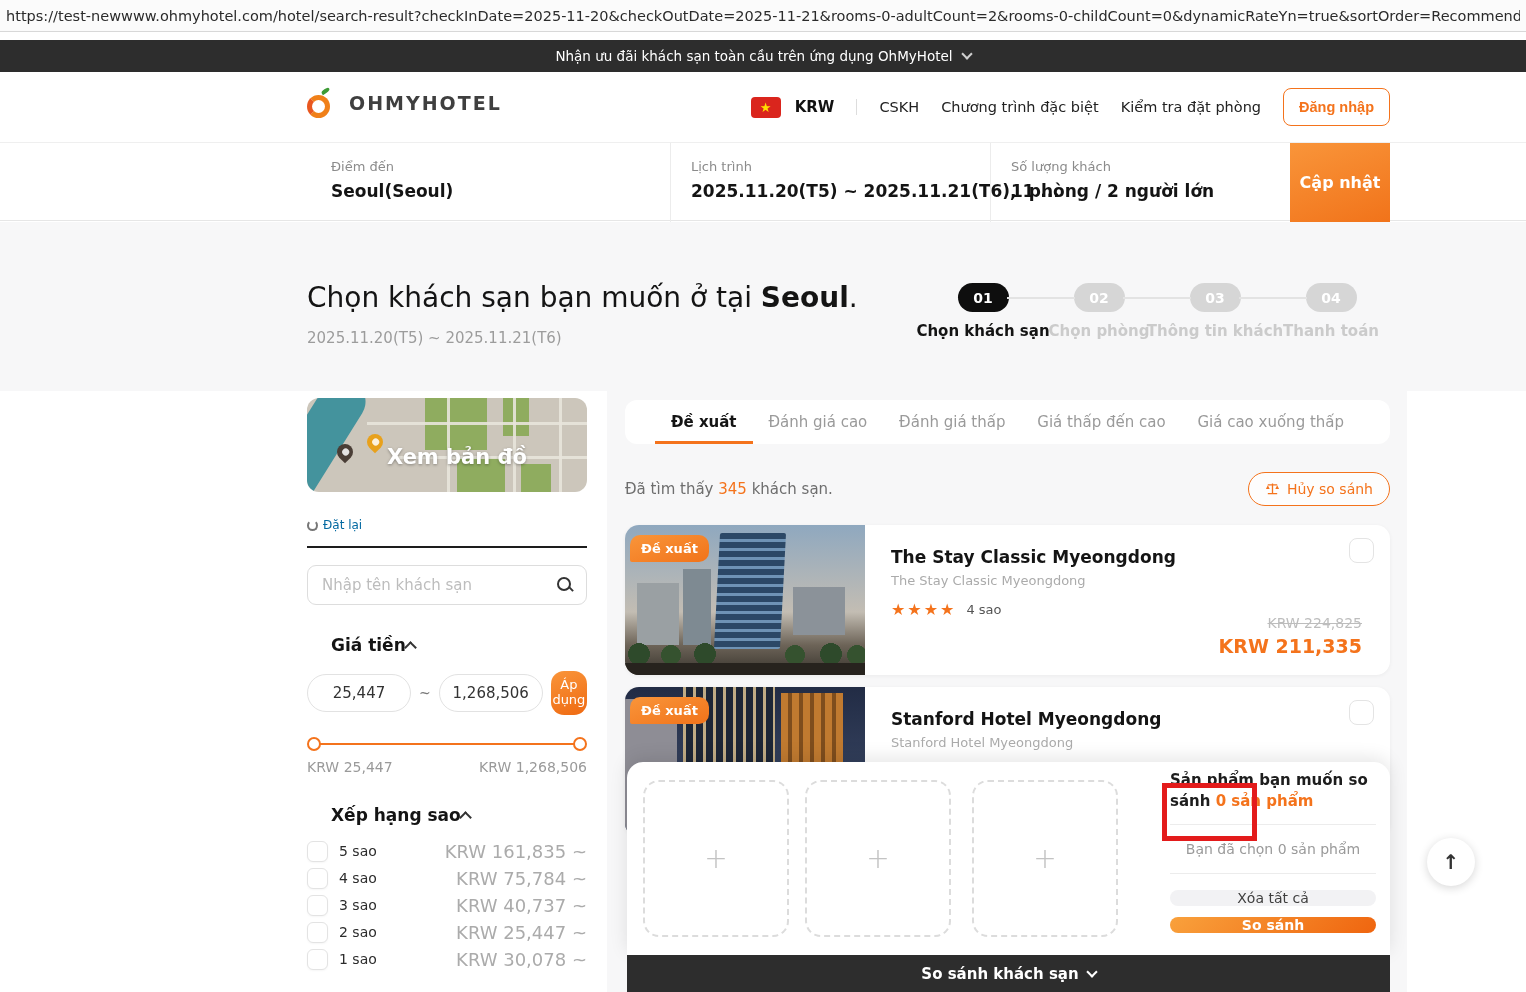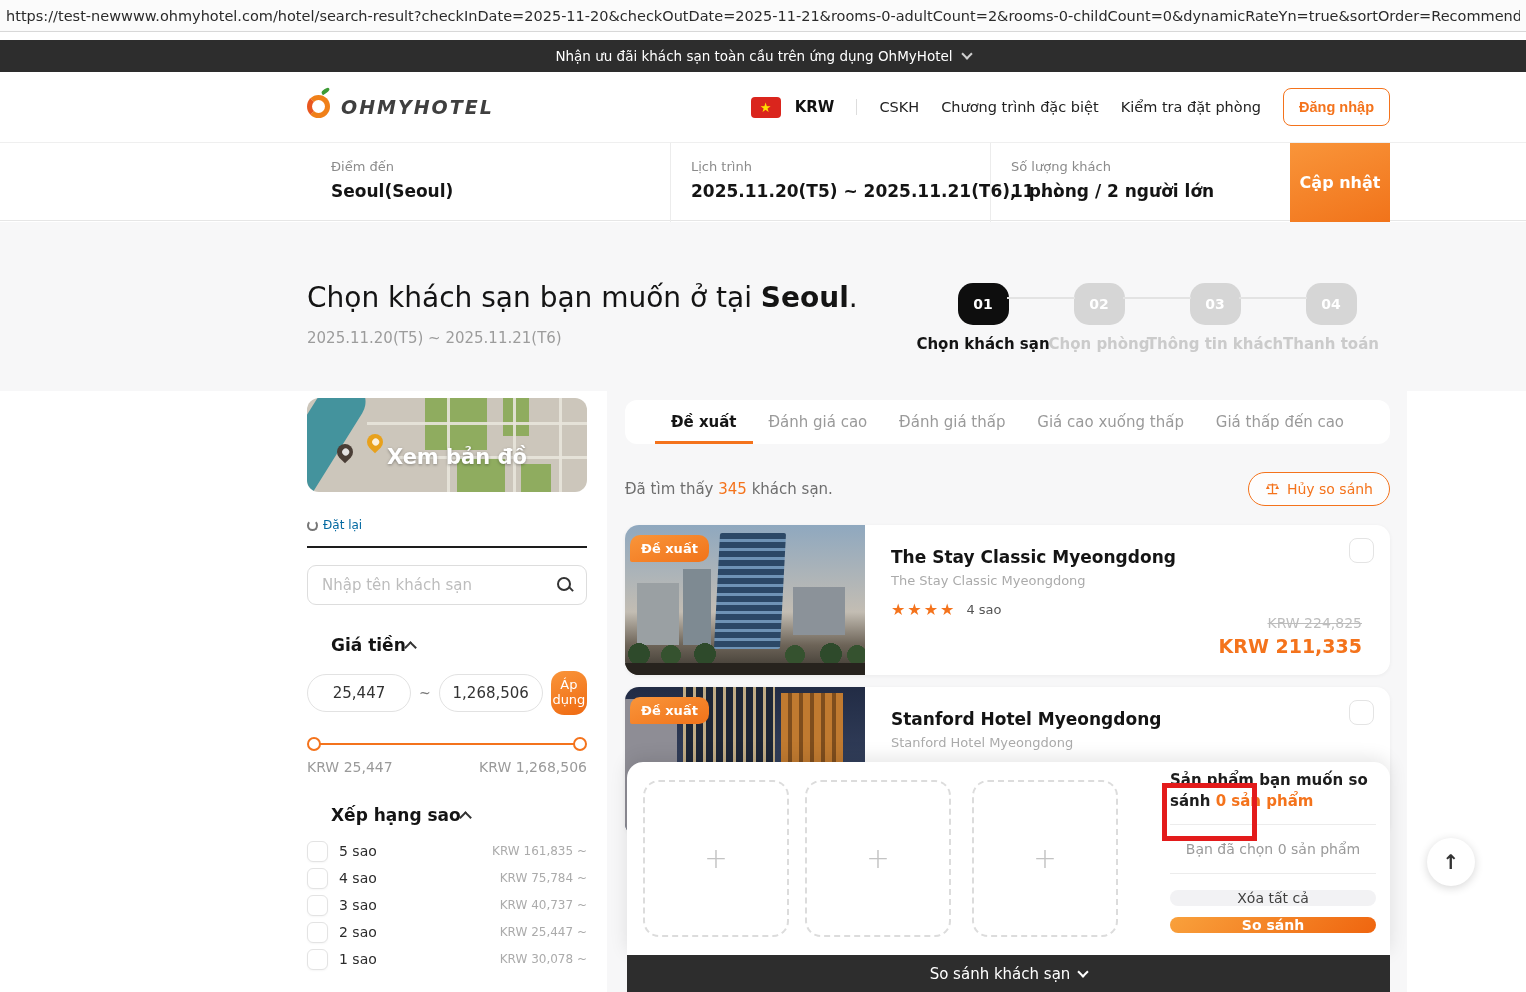--- a/index.html
+++ b/index.html
@@ -11,21 +11,21 @@
   .url-bar { position:absolute; left:0; top:0; width:1526px; height:32px; background:#fbfbfb; border-bottom:1px solid #d8d8d8; display:flex; align-items:center; padding:0 6px; }
   .url-text { font-size:14.5px; color:#2b2b2b; white-space:nowrap; overflow:hidden; }
 
   
   .promo { position:absolute; left:0; top:40px; width:1526px; height:32px; background:#2d2d2d; display:flex; align-items:center; justify-content:center; gap:10px; }
   .promo-text { color:#fff; font-size:13.5px; }
   .chev { display:inline-block; width:8px; height:8px; border-right:2px solid #cfcfcf; border-bottom:2px solid #cfcfcf; transform:rotate(45deg); margin-top:-4px; }
 
   
   .header { position:absolute; left:0; top:72px; width:1526px; height:70px; background:#fff; }
-  .logo { position:absolute; left:307px; top:20px; display:flex; align-items:flex-end; gap:8px; cursor:pointer;font-style:italic; }
+  .logo { position:absolute; left:307px; top:20px; display:flex; align-items:flex-start; gap:16px; cursor:pointer; }
   .logo-mark { position:relative; width:26px; height:26px; }
   .logo-ring { position:absolute; left:0; top:3px; width:23px; height:23px; border-radius:50%; border:5px solid #f08019; border-left-color:#e9571f; }
   .logo-leaf { position:absolute; left:14px; top:-3px; width:9px; height:4px; background:#3d9b35; border-radius:60% 60% 60% 0; transform:rotate(-35deg); }
   .logo-text { font-size:19px; font-weight:bold; letter-spacing:2px; color:#3f3f3f; }
   .header-right { position:absolute; right:136px; top:0; height:70px; display:flex; align-items:center; gap:22px; }
   .flag { width:30px; height:21px; background:#da251d; border-radius:4px; display:flex; align-items:center; justify-content:center; }
   .flag-star { color:#ffde00; font-size:13px; line-height:1; }
   .currency { font-size:15px; font-weight:bold; color:#111; margin-left:-8px; }
   .hdr-sep { width:1px; height:16px; background:#ddd; }
   .nav-link { font-size:14.5px; color:#222; cursor:pointer; white-space:nowrap; }
@@ -47,21 +47,21 @@
   .bg-right-white { position:absolute; left:1407px; top:391px; width:119px; height:601px; background:#fff; }
 
   
   .page-title { position:absolute; left:307px; top:281px; font-size:28px; color:#141414; }
   .page-title b { font-weight:800; }
   .date-range { position:absolute; left:307px; top:329px; font-size:15px; color:#9c9c9c; }
 
   .steps { position:absolute; left:925px; top:283px; width:465px; display:flex; }
   .step { position:relative; width:116px; display:flex; flex-direction:column; align-items:center; }
   .step + .step::before { content:''; position:absolute; left:-34px; top:14px; width:68px; height:2px; background:#e3e3e3; }
-  .step-pill { width:51px; height:42px; border-radius:15px; background:#d6d6d6; color:#fff; font-size:14px; font-weight:bold; display:flex; align-items:center; justify-content:center; }
+  .step-pill { width:51px; height:29px; border-radius:15px; background:#d6d6d6; color:#fff; font-size:14px; font-weight:bold; display:flex; align-items:center; justify-content:center; }
   .step.active .step-pill { background:#0e0e0e; }
   .step-label { margin-top:10px; font-size:15px; font-weight:bold; color:#cbcbcb; white-space:nowrap; }
   .step.active .step-label { color:#141414; }
 
   
   .sidebar { position:absolute; left:307px; top:398px; width:280px; }
   .map-card { position:relative; width:280px; height:94px; border-radius:12px; background:#ccc6bb; overflow:hidden; cursor:pointer; }
   .map-road-h, .map-road-v { position:absolute; background:#e8e4dc; opacity:.9; }
   .map-road-h { height:3px; }
   .map-road-v { width:3px; }
@@ -100,21 +100,21 @@
   .slider-track { position:absolute; left:6px; right:6px; top:6px; height:2px; background:#f4731c; }
   .slider-handle { position:absolute; top:0; width:14px; height:14px; border-radius:50%; background:#fff; border:2px solid #f4731c; cursor:pointer; }
   .slider-handle.min { left:0; }
   .slider-handle.max { right:0; }
   .slider-labels { margin-top:8px; display:flex; justify-content:space-between; font-size:14px; color:#9a9a9a; }
 
   .star-rows { margin-top:16px; display:flex; flex-direction:column; gap:7px; }
   .star-row { display:flex; align-items:center; height:20px; }
   .checkbox { width:21px; height:21px; border:1.5px solid #e3e3e3; border-radius:6px; background:#fff; cursor:pointer; flex:none; box-shadow:0 1px 2px rgba(0,0,0,.04); }
   .star-row-label { margin-left:11px; font-size:14px; color:#2c2c2c; }
-  .star-row-price { margin-left:auto; font-size:12px; color:#ababab; }
+  .star-row-price { margin-left:auto; font-size:18px; color:#ababab; }
 
   
   .tabs-card { position:absolute; left:625px; top:400px; width:765px; height:44px; background:#fff; border-radius:12px; display:flex; align-items:stretch; justify-content:space-around; padding:0 30px; }
   .tab { display:flex; align-items:center; font-size:15px; color:#9a9a9a; cursor:pointer; position:relative; padding:0 6px; white-space:nowrap; }
   .tab.active { color:#141414; font-weight:bold; }
   .tab.active::after { content:''; position:absolute; left:-10px; right:-10px; bottom:0; height:3px; background:#f4731c; }
 
   .found-row { position:absolute; left:625px; top:472px; width:765px; height:34px; display:flex; align-items:center; }
   .found-text { font-size:15px; color:#6e6e6e; }
   .found-count { color:#f4731c; }
@@ -161,21 +161,21 @@
   .cmp-title { font-size:15px; font-weight:bold; color:#1d1d1d; line-height:1.4; }
   .cmp-count { color:#f4731c; }
   .cmp-div { height:1px; background:#ececec; margin-top:12px; }
   .cmp-selected { margin-top:16px; text-align:center; font-size:14px; color:#9a9a9a; }
   .cmp-div2 { height:1px; background:#ececec; margin-top:16px; }
   .cmp-btns { margin-top:16px; display:flex; gap:11px;flex-direction:column; }
   .clear-btn { flex:1.1; height:40px; border:none; border-radius:21px; background:#f2f2f4; color:#3f3f3f; font-size:14px; cursor:pointer; font-family:inherit; }
   .compare-btn { flex:1; height:40px; border:none; border-radius:21px; background:linear-gradient(135deg,#f9a13c,#ef650f); color:#fff; font-size:14px; font-weight:bold; cursor:pointer; font-family:inherit; }
 
   .compare-footer { position:absolute; left:627px; top:955px; width:763px; height:37px; background:#2d2d2d; display:flex; align-items:center; justify-content:center; gap:9px; z-index:5; cursor:pointer; }
-  .cf-label { color:#fff; font-size:15px; font-weight:normal; }
+  .cf-label { color:#fff; font-size:15px; font-weight:bold; }
   .cf-chev { width:8px; height:8px; border-right:2px solid #fff; border-bottom:2px solid #fff; transform:rotate(45deg); margin-top:-4px; }
 
   
   .red-annotation { position:absolute; left:1162px; top:783px; width:95px; height:58px; border:5px solid #e31b1b; z-index:8; pointer-events:none; }
   .scroll-top { position:absolute; left:1427px; top:838px; width:48px; height:48px; border-radius:50%; background:#fff; box-shadow:0 2px 10px rgba(0,0,0,.16); display:flex; align-items:center; justify-content:center; z-index:9; cursor:pointer; }
   .scroll-top .arrow { font-size:20px; color:#333; font-weight:bold; }
 </style>
 </head>
 <body>
 
@@ -334,22 +334,22 @@
         <span class="star-row-label">1 sao</span>
         <span class="star-row-price">KRW 30,078 ~</span>
       </div>
     </div>
   </div>
 
   <div class="tabs-card">
     <span class="tab active">Đề xuất</span>
     <span class="tab">Đánh giá cao</span>
     <span class="tab">Đánh giá thấp</span>
+    <span class="tab">Giá thấp đến cao</span>
     <span class="tab">Giá cao xuống thấp</span>
-    <span class="tab">Giá thấp đến cao</span>
   </div>
 
   <div class="found-row">
     <span class="found-text"><span>Đã tìm thấy </span><span class="found-count">345</span><span> khách sạn.</span></span>
     <button class="cancel-compare">
       <svg width="15" height="14" viewBox="0 0 16 14">
           <path d="M8 1v11M3 2.5h10M3 12h10" stroke="#f4731c" stroke-width="1.4" fill="none"></path>
           <path d="M3 3L1 7h4zM13 3l-2 4h4z" fill="#f4731c"></path>
         </svg>
       <span>Hủy so sánh</span>

